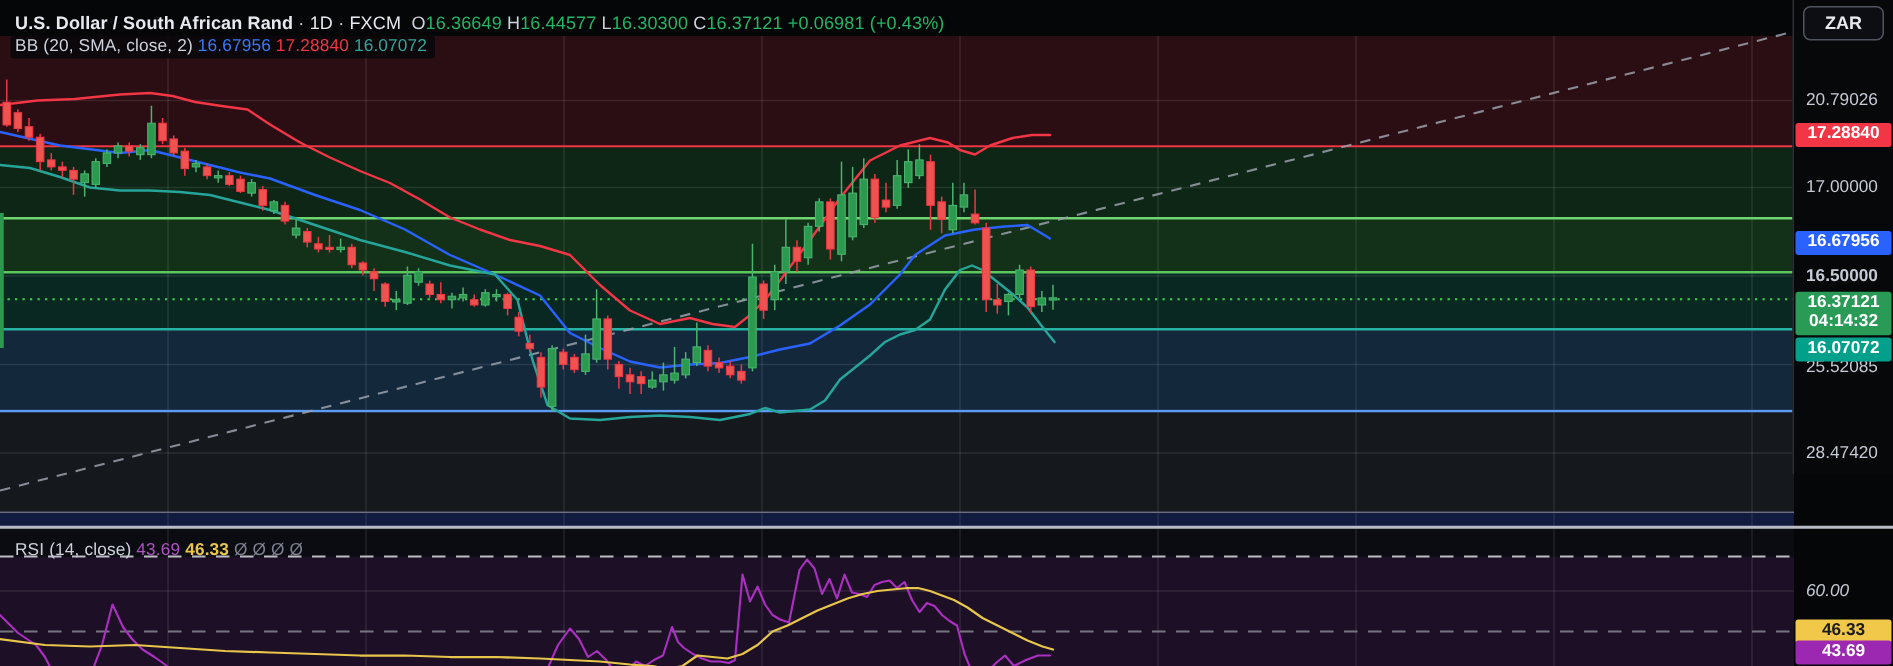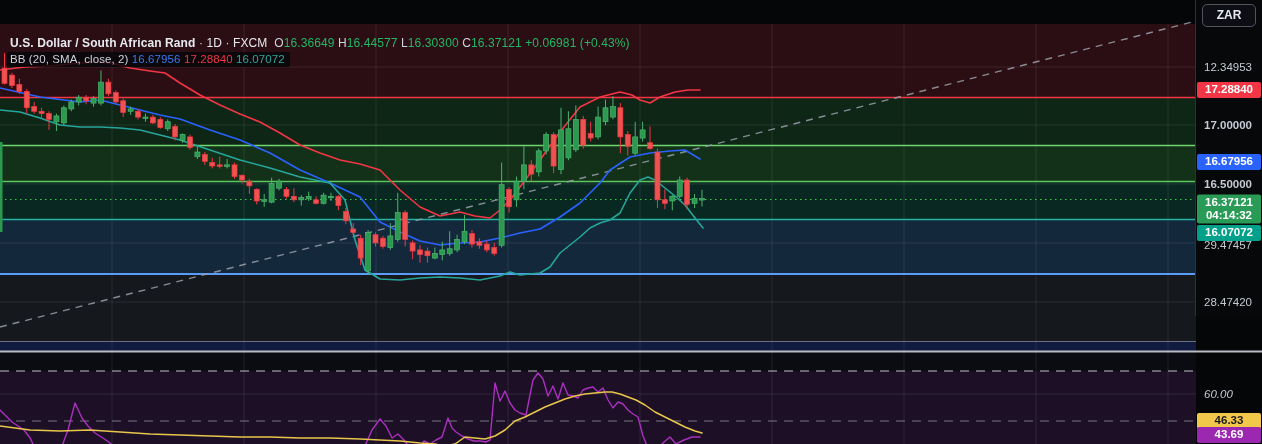--- a/index.html
+++ b/index.html
@@ -1,19 +1,19 @@
 <!DOCTYPE html>
 <html><head>
 <meta charset="utf-8">
 <style>
   html,body{margin:0;padding:0;background:#050608;}
   #app{position:relative;width:1262px;height:444px;overflow:hidden;background:#050608;
        font-family:"Liberation Sans","DejaVu Sans",sans-serif;}
   #chart-svg{position:absolute;left:0;top:0;}
-  .row{position:absolute;white-space:nowrap;font-size:12px;letter-spacing:.1px;margin-top:28px;}
+  .row{position:absolute;white-space:nowrap;font-size:12px;letter-spacing:.1px;}
   .t-white{color:#e6e9ef;} .t-grey{color:#cdd2dc;} .t-green{color:#22b665;}
   .t-blue{color:#3a7af5;} .t-red{color:#f23645;} .t-teal{color:#2fa79c;}
   .t-purple{color:#b14fc4;} .t-yellow{color:#e8c54b;} .t-dim{color:#7d8190;}
   .pill{background:rgba(5,6,9,0.82);padding:1px 5px 2px 3px;border-radius:2px;}
   #axis{position:absolute;top:0;right:0;width:66px;height:316px;background:#070809;
         border-left:1px solid #2c3038;}
   .ax-label{position:absolute;left:8px;transform:translateY(-50%);font-size:11.5px;color:#c6cad4;}
   .badge{position:absolute;left:1px;width:64px;transform:translateY(-50%);
          text-align:center;font-size:11.5px;font-weight:bold;border-radius:2px;
          padding:1px 0 2px 0;line-height:13px;}
@@ -272,27 +272,36 @@
     <span class="t-green">+0.06981 (+0.43%)</span>
   </div>
 
   <div class="row pill" style="left:7px;top:24px;font-size:11.5px;">
     <span class="t-grey">BB (20, SMA, close, 2)</span>
     <span class="t-blue">16.67956</span>
     <span class="t-red">17.28840</span>
     <span class="t-teal">16.07072</span>
   </div>
 
+  <div class="row" style="left:10px;top:361px;font-size:11.5px;">
+    <span class="t-grey">RSI (14, close)</span>
+    <span class="t-purple">43.69</span>
+    <span class="t-yellow" style="font-weight:bold;">46.33</span>
+    <span class="t-dim">Ø</span>
+    <span class="t-dim">Ø</span>
+    <span class="t-dim">Ø</span>
+    <span class="t-dim">Ø</span>
+  </div>
 
   <div id="axis">
     <div id="zar-btn">ZAR</div>
-  <div class="ax-label" style="top: 67px;">12.34953</div>
-      <div class="ax-label" style="top: 125px; font-weight: bold;">17.00000</div>
+  <div class="ax-label" style="top: 67px;">20.79026</div>
+      <div class="ax-label" style="top: 125px;">17.00000</div>
       <div class="ax-label" style="top: 184px; font-weight: bold;">16.50000</div>
-      <div class="ax-label" style="top: 245px;">29.47457</div>
+      <div class="ax-label" style="top: 245px;">25.52085</div>
       <div class="ax-label" style="top: 302px;">28.47420</div>
       <div class="ax-label" style="top: 394px; font-style: italic;">60.00</div>
       <div class="badge" style="top: 90px; background: rgb(242, 54, 69); color: rgb(255, 255, 255);">
         <div>17.28840</div>
       </div>
       <div class="badge" style="top: 162px; background: rgb(41, 98, 255); color: rgb(255, 255, 255);">
         <div>16.67956</div>
       </div>
       <div class="badge" style="top: 209px; background: rgb(42, 155, 87); color: rgb(255, 255, 255);">
         <div>16.37121</div>

